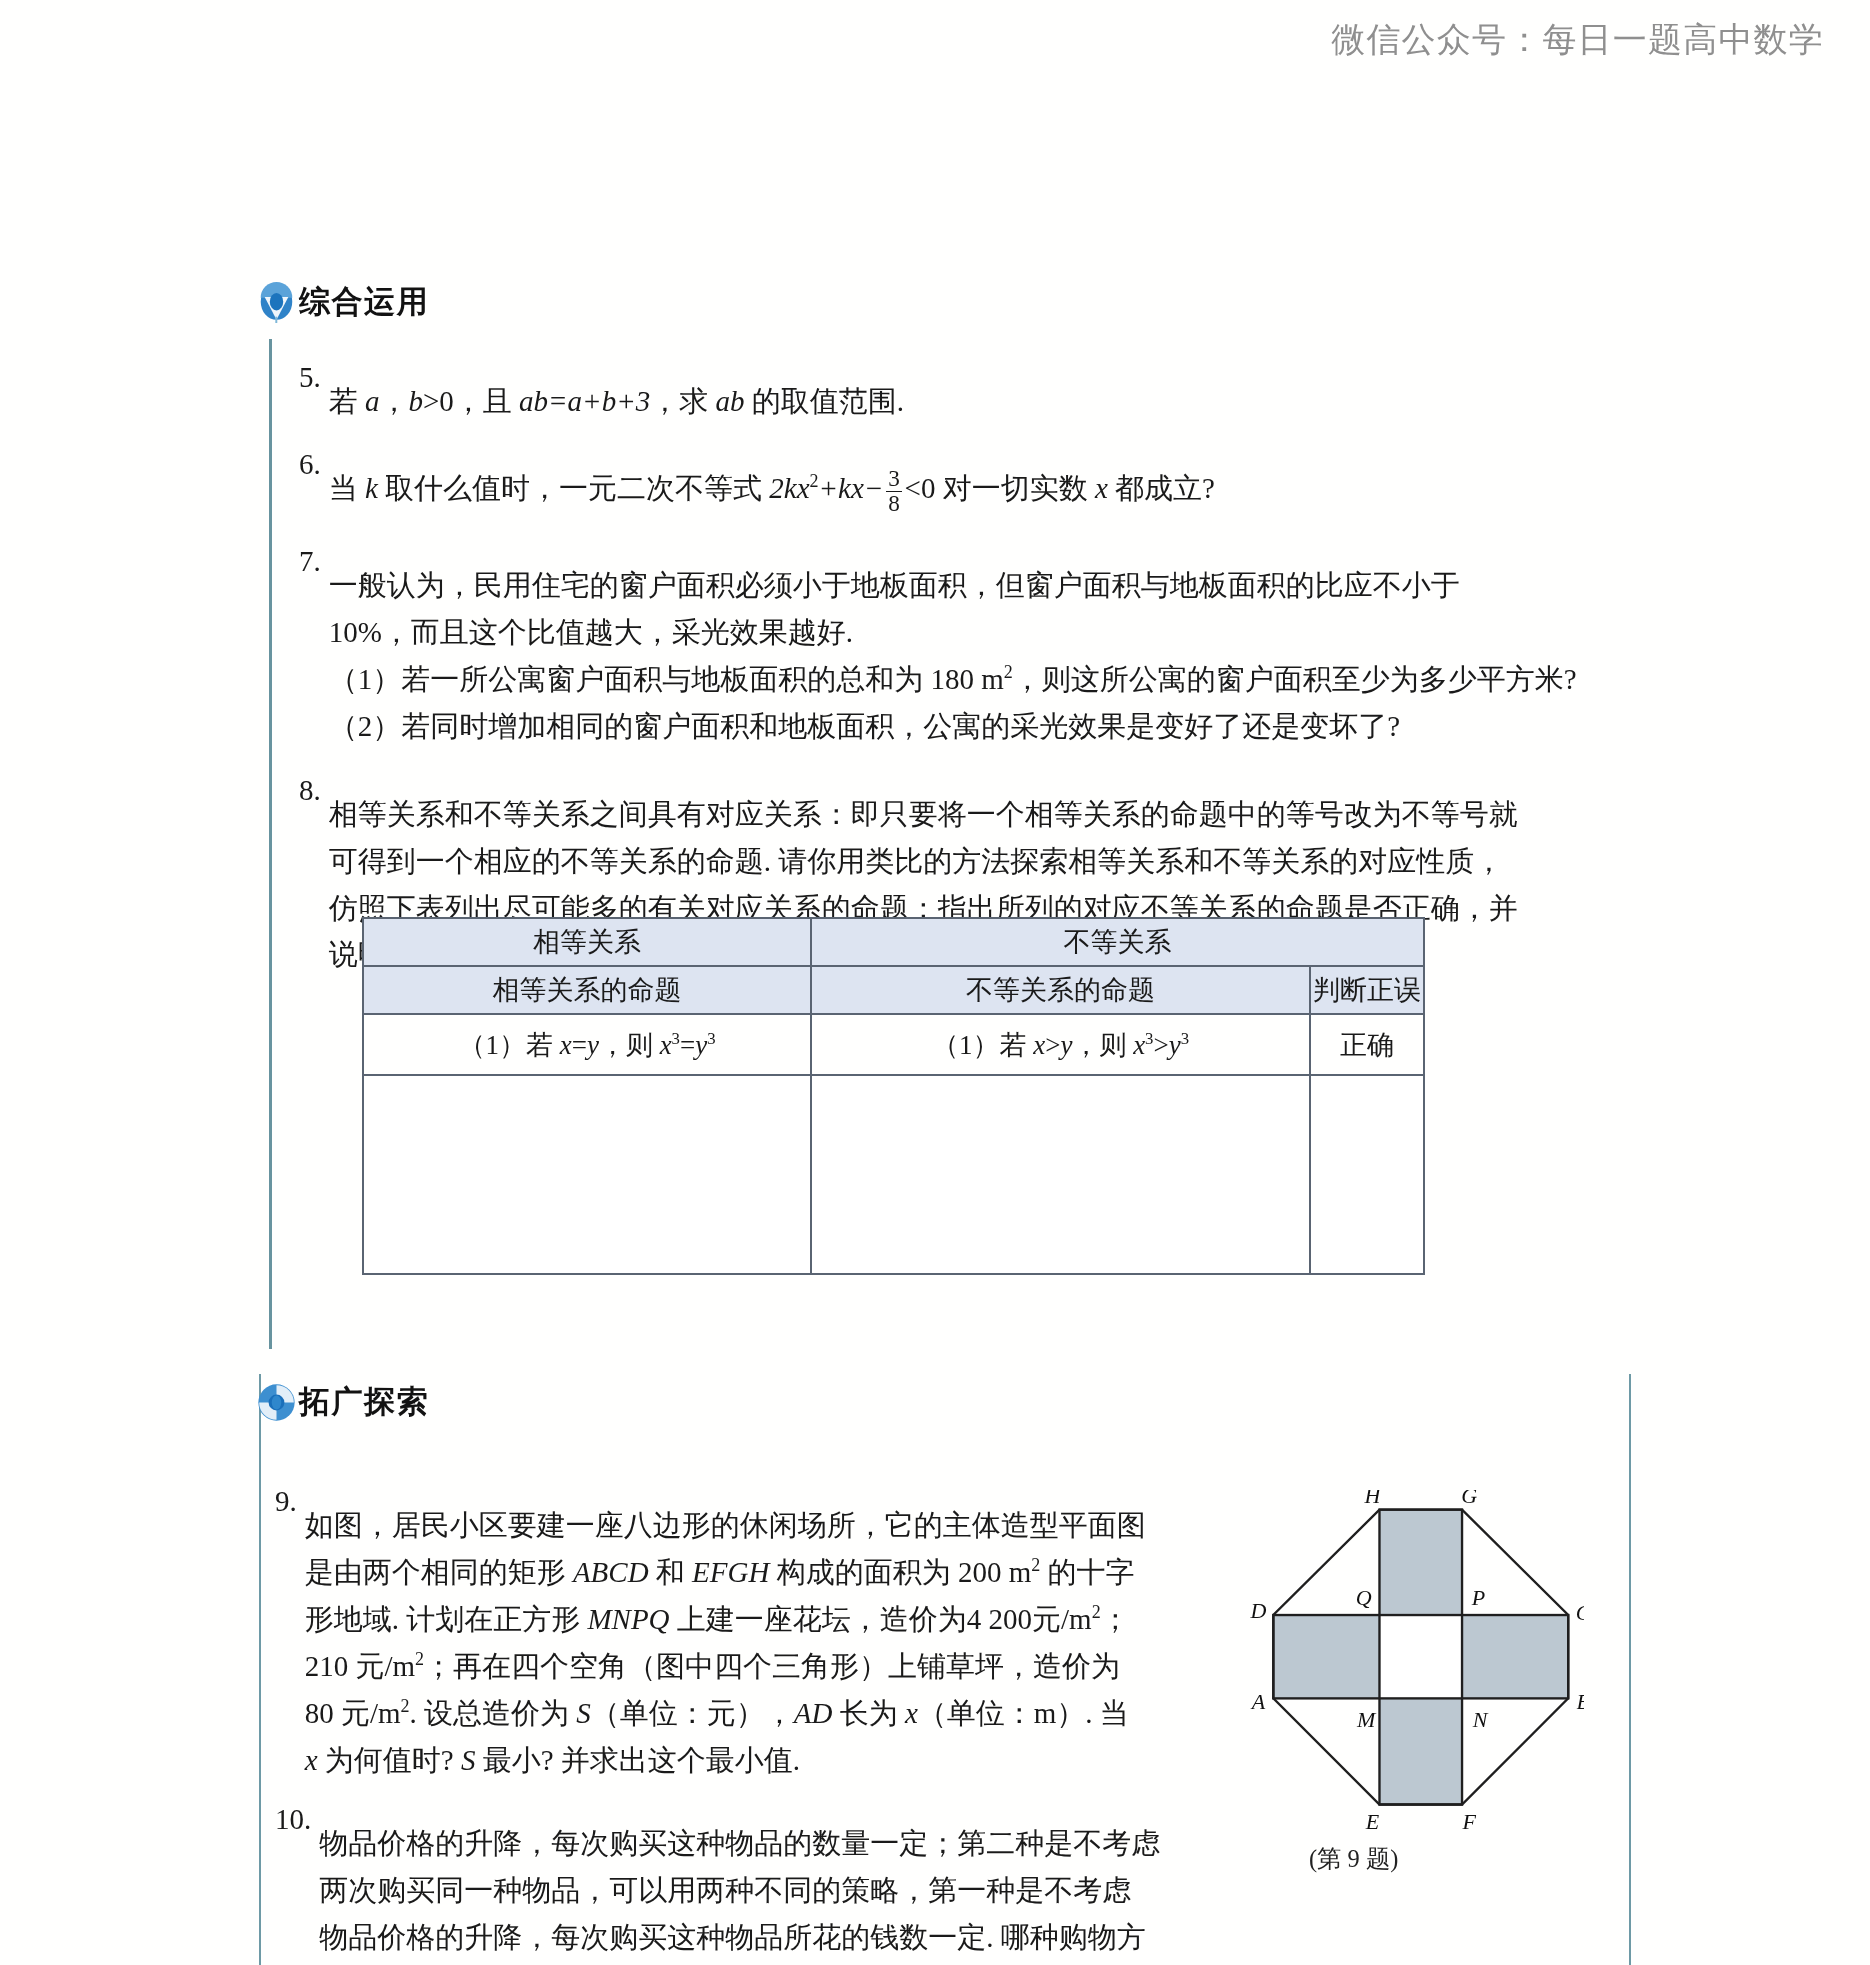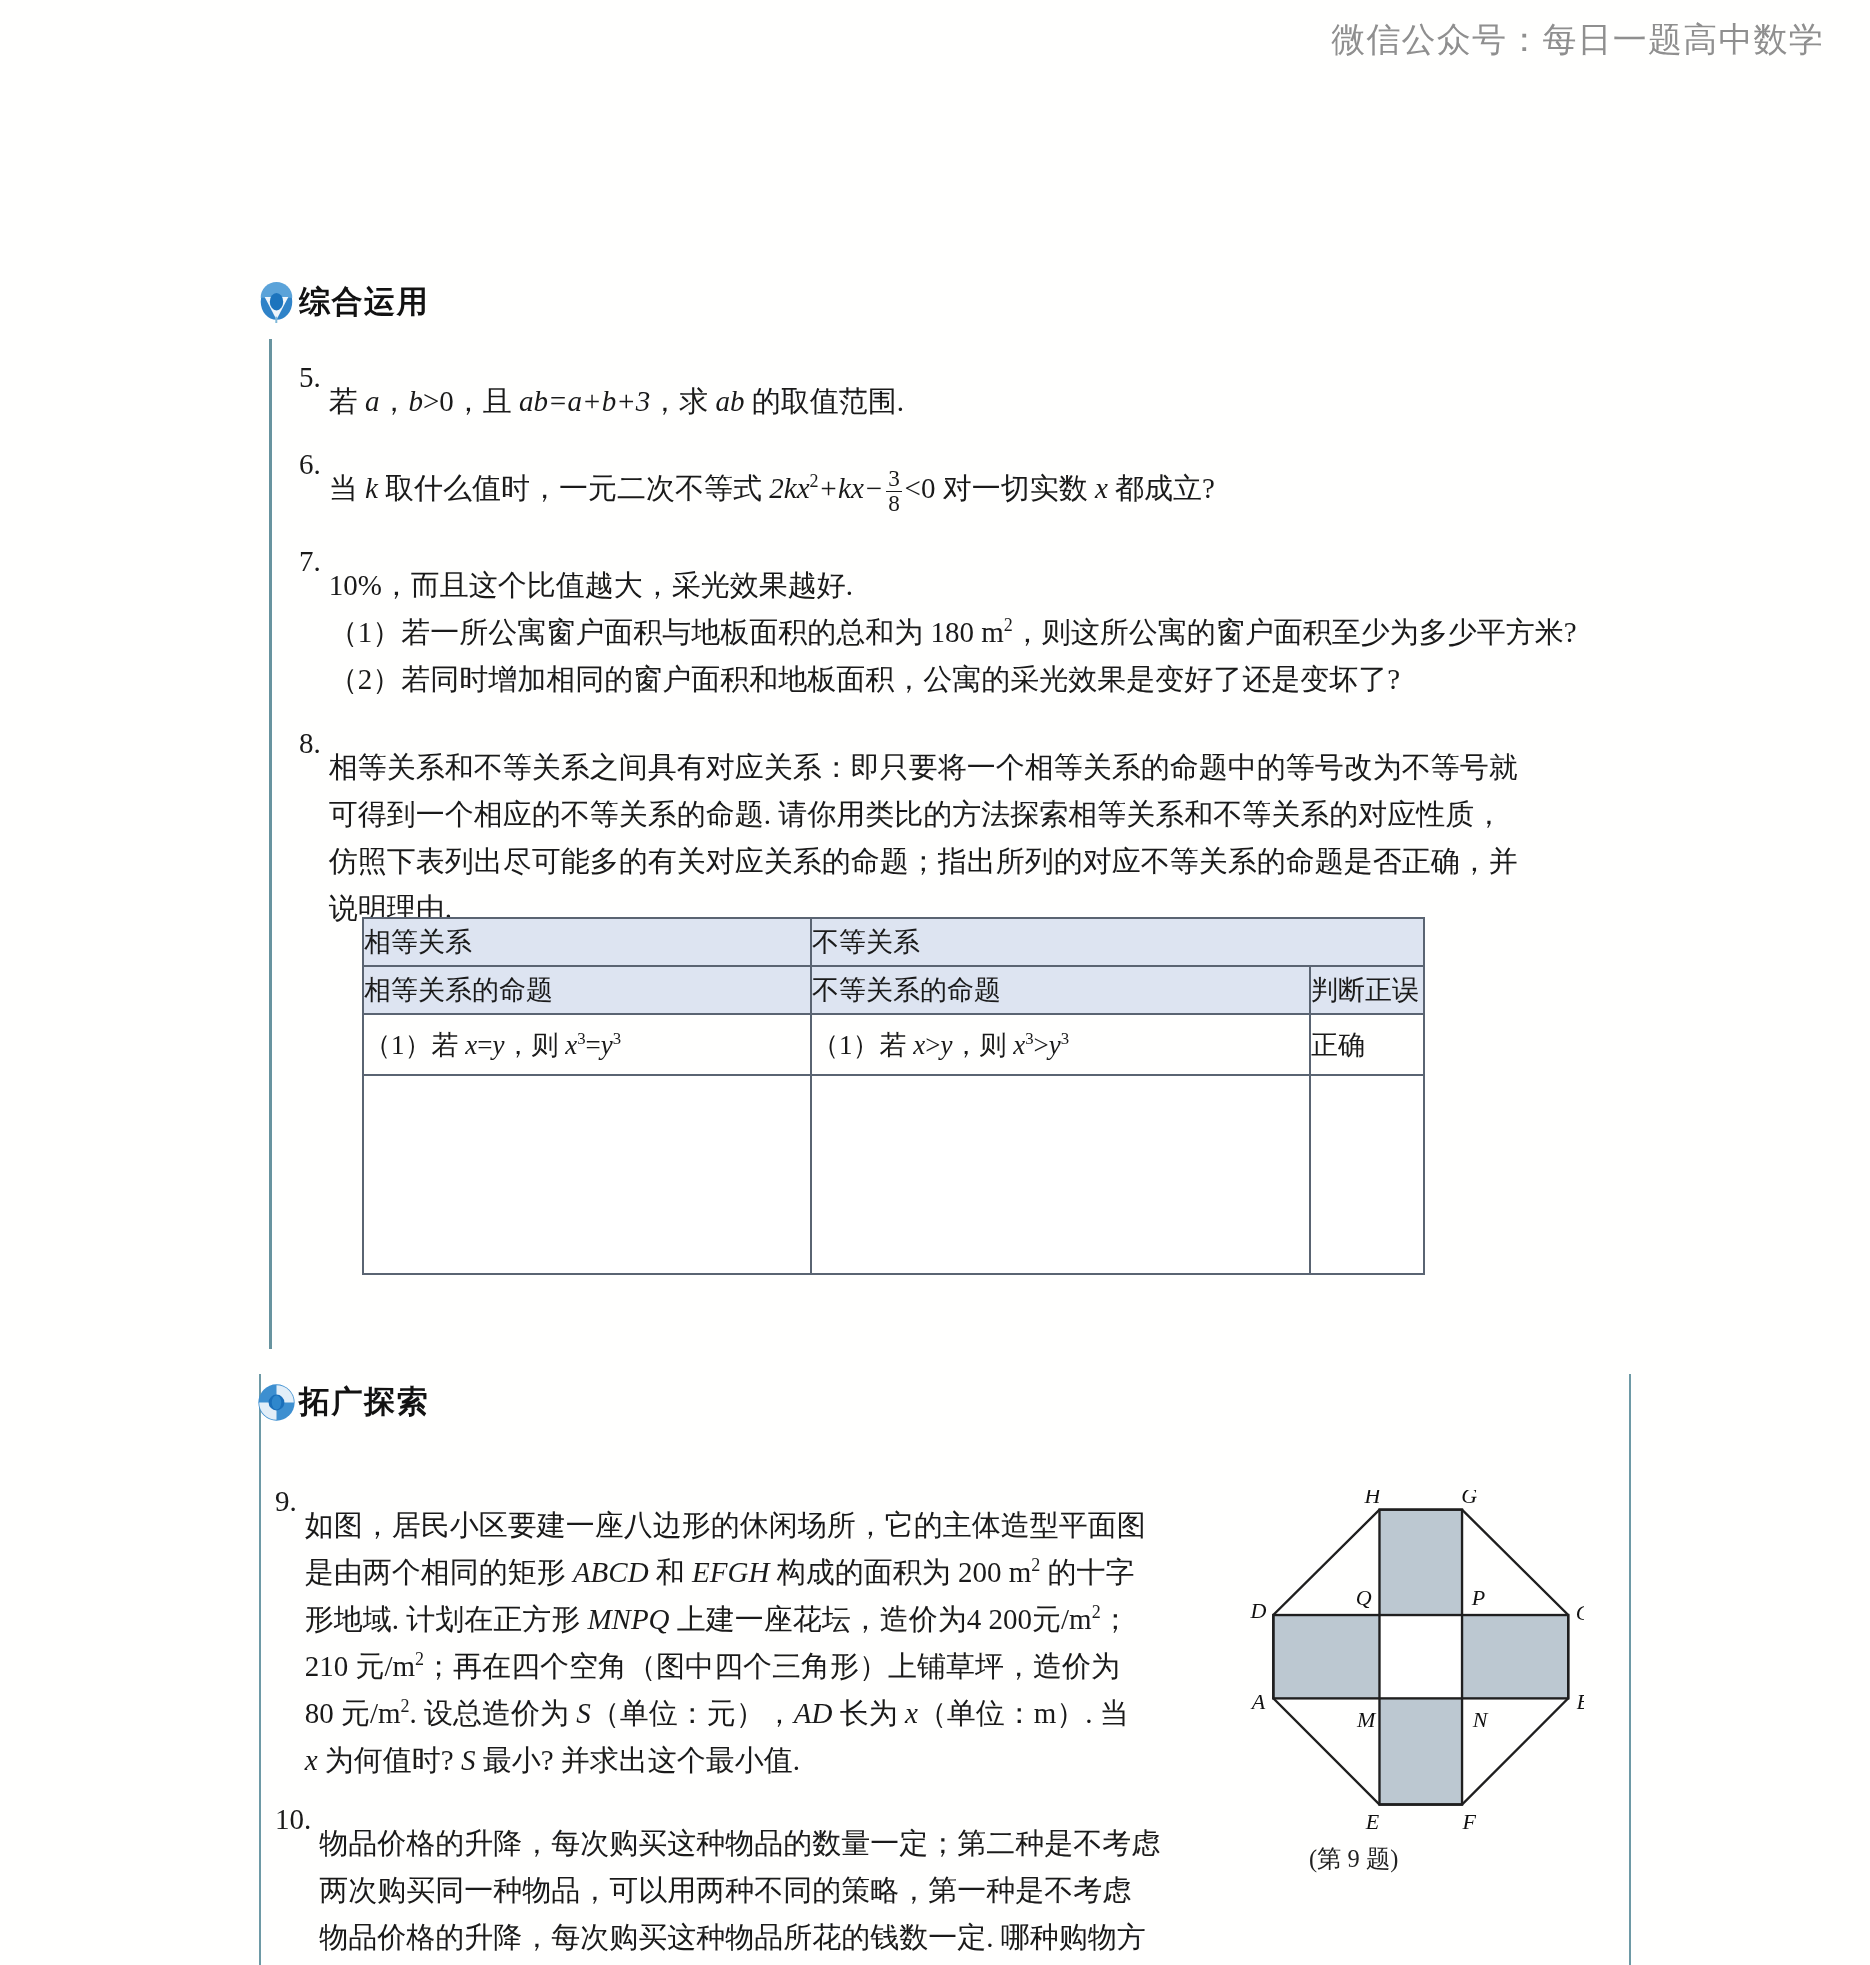--- a/index.html
+++ b/index.html
@@ -105,21 +105,21 @@
 
   
   .tbl-wrap { position: absolute; }
   table.qtable {
     border-collapse: collapse;
     table-layout: fixed;
     font-size: 27px;
   }
   table.qtable td {
     border: 2px solid #5a6472;
-    text-align: left;
+    text-align: center;
     vertical-align: middle;
     padding: 0;
   }
   table.qtable td.hd {
     background: #dde4f1;
     height: 46px;
   }
   table.qtable td.blank { background: #ffffff; }
 
   
@@ -174,20 +174,21 @@
     </div>
 
     <div class="prob" style="margin-bottom:22px;">
       <span class="pnum">6.</span>
       <span class="pbody"><span>当 </span><em class="v">k</em><span> 取什么值时，一元二次不等式 </span><em class="v">2kx</em><span class="sup">2</span><em class="v">+kx−</em><span class="frac"><span class="num">3</span><span class="den">8</span></span><span>&lt;0 对一切实数 </span><em class="v">x</em><span> 都成立?</span></span>
     </div>
 
     <div class="prob">
       <span class="pnum">7.</span>
       <span class="pbody">
+        <span class="pline">一般认为，民用住宅的窗户面积必须小于地板面积，但窗户面积与地板面积的比应不小于</span>
         <span class="pline">10%，而且这个比值越大，采光效果越好.</span>
         <span class="pline sub"><span>（1）若一所公寓窗户面积与地板面积的总和为 180 m</span><span class="sup">2</span><span>，则这所公寓的窗户面积至少为多少平方米?</span></span>
         <span class="pline sub">（2）若同时增加相同的窗户面积和地板面积，公寓的采光效果是变好了还是变坏了?</span>
       </span>
     </div>
 
     <div class="prob">
       <span class="pnum">8.</span>
       <span class="pbody">
         <span class="pline">相等关系和不等关系之间具有对应关系：即只要将一个相等关系的命题中的等号改为不等号就</span>

